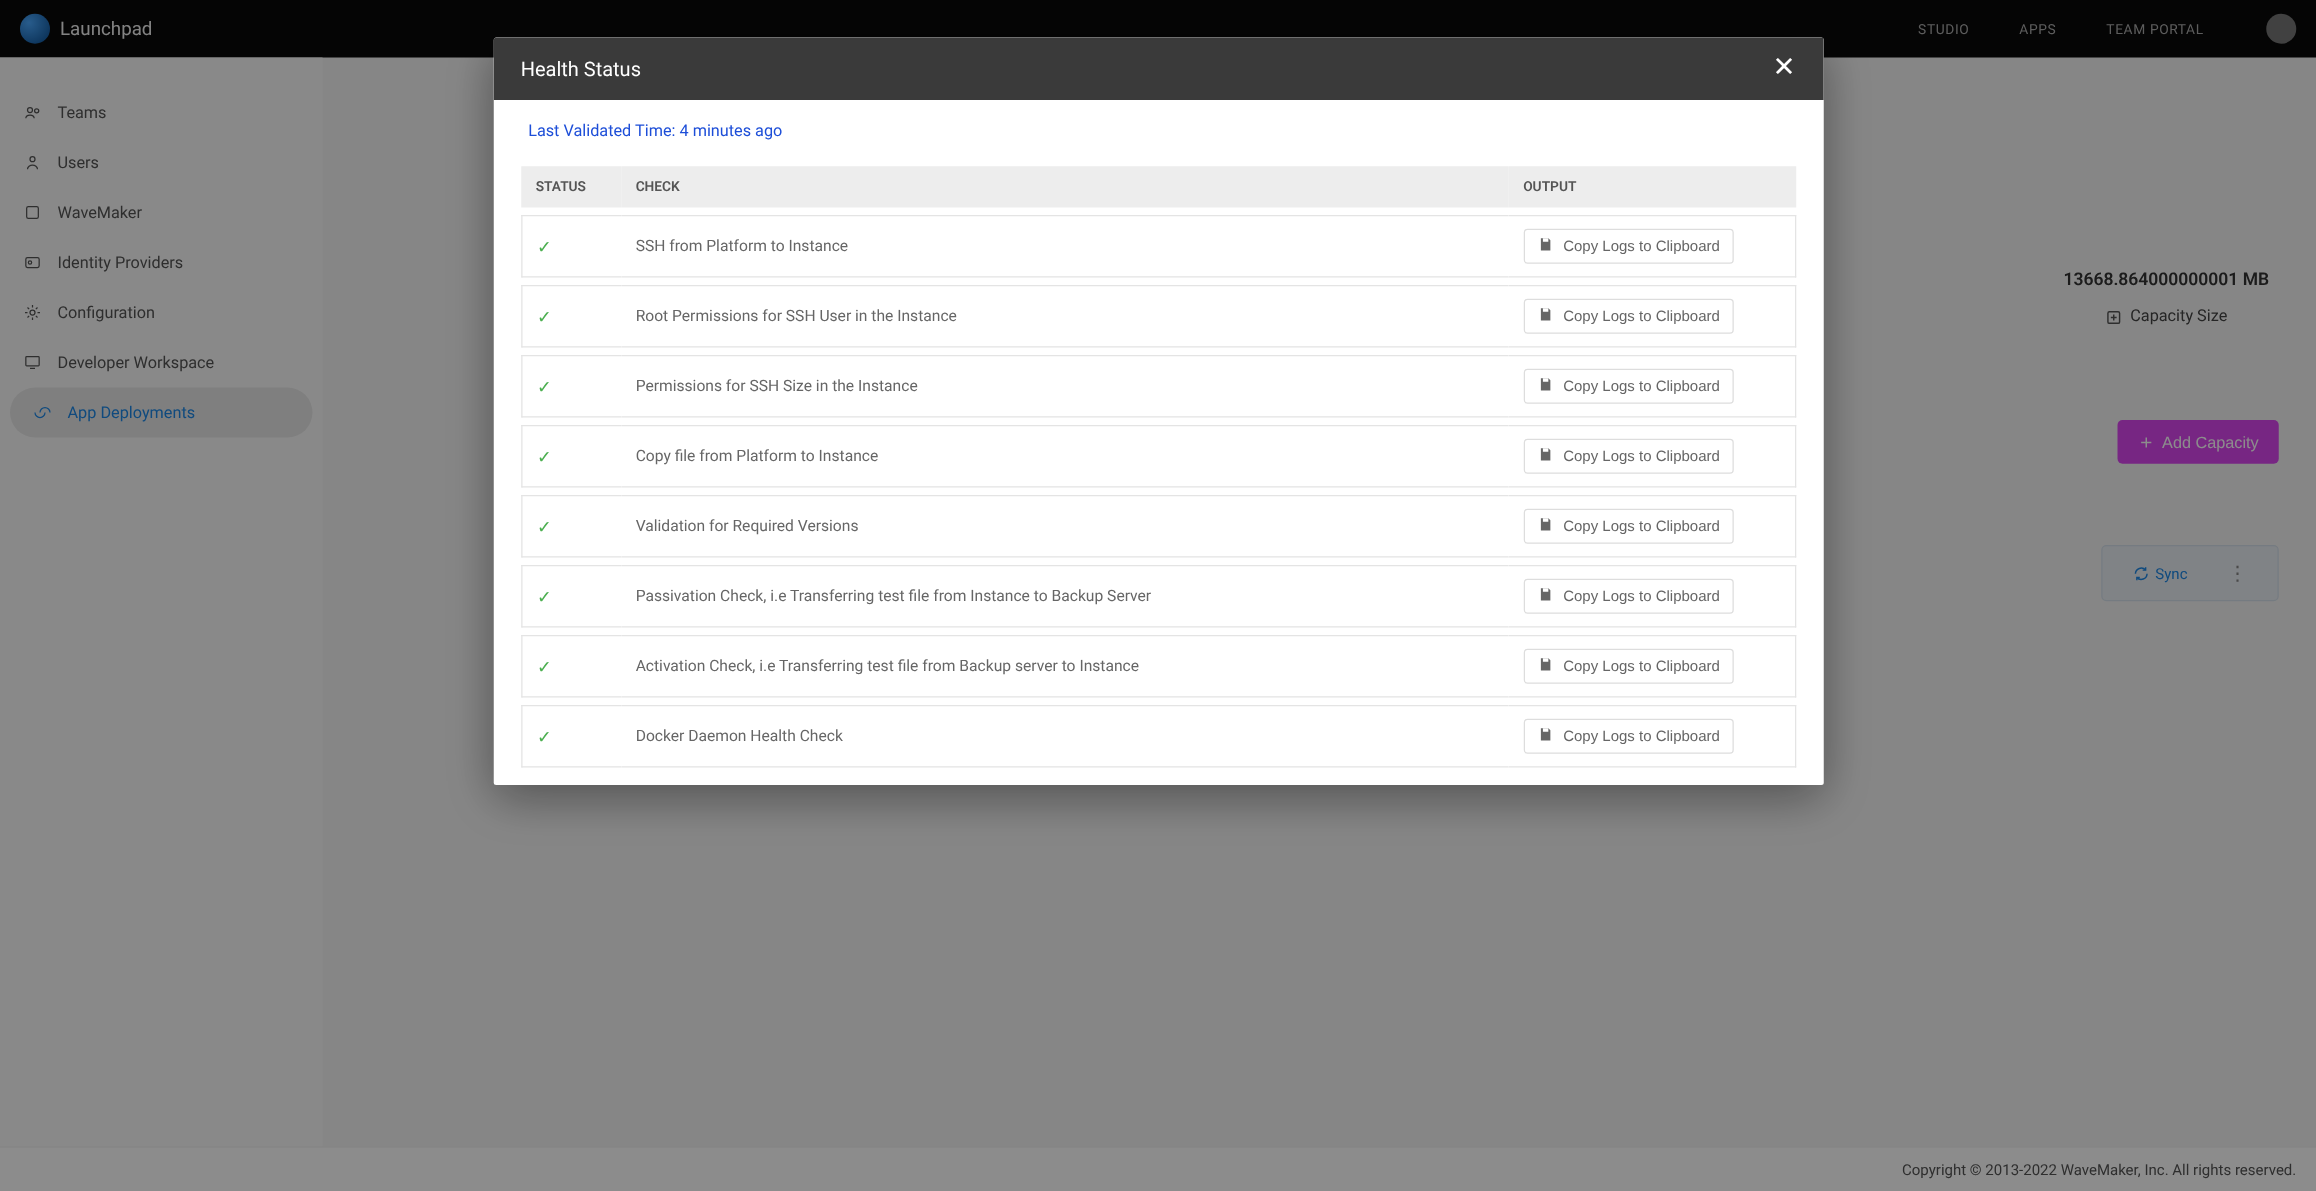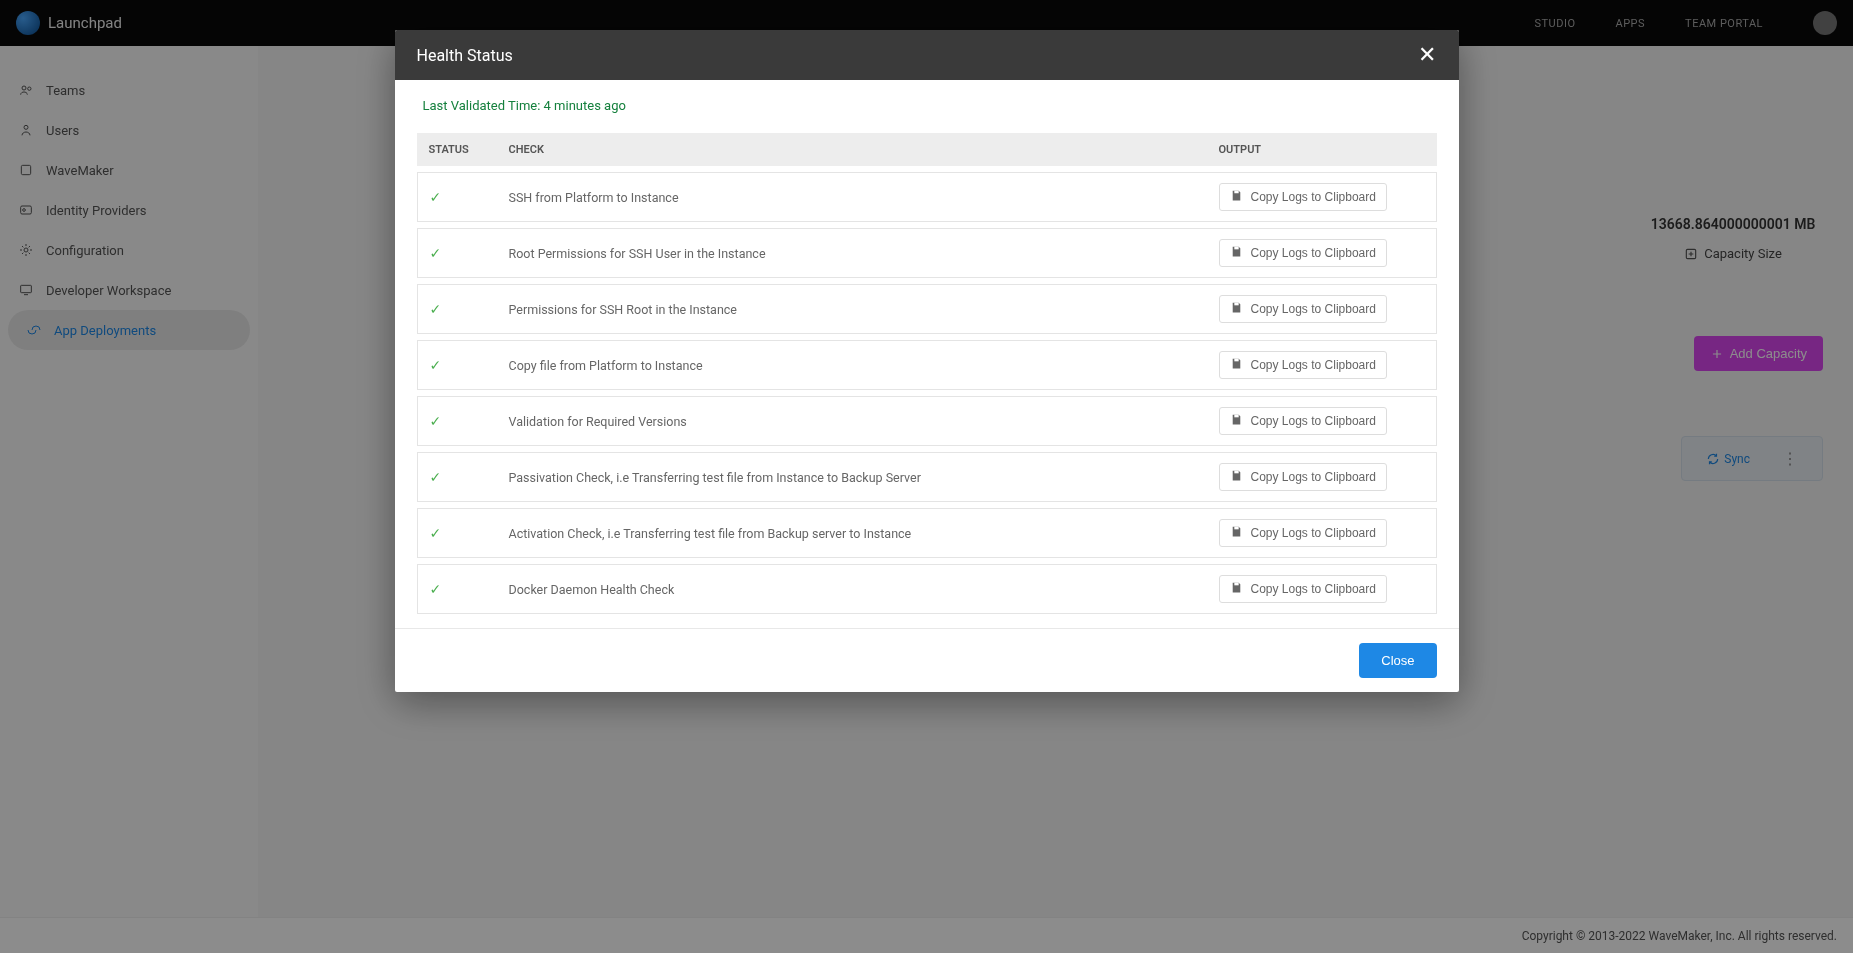--- a/index.html
+++ b/index.html
@@ -76,21 +76,21 @@
     width: 1064px; background: #fff; border-radius: 2px; overflow: hidden;
     box-shadow: 0 10px 40px rgba(0,0,0,.4);
   }
   .modal-header {
     background: #3a3a3a; color: #fff; padding: 14px 22px;
     display: flex; align-items: center; justify-content: space-between;
   }
   .modal-title { font-size: 16px; font-weight: 400; }
   .modal-close { font-size: 22px; cursor: pointer; line-height: 1; }
   .modal-body { padding: 18px 22px 8px 22px; }
-  .validated-time { font-size: 13px; color: #15803d; margin-bottom: 14px; padding-left: 6px;}
+  .validated-time { font-size: 13px; color: #1d4ed8; margin-bottom: 14px; padding-left: 6px;}
   .hs-table { width: 100%; border-collapse: separate; border-spacing: 0 6px; }
   .hs-head th {
     background: #ededed; text-align: left; font-size: 11px; font-weight: 600;
     color: #555; padding: 10px 12px;
   }
   .hs-head th:first-child { width: 80px; }
   .hs-head th:last-child { width: 230px; }
   .hs-row td {
     background: #fff; border-top: 1px solid #e4e4e4; border-bottom: 1px solid #e4e4e4;
     padding: 10px 12px; font-size: 12.5px; color: #666;
@@ -255,21 +255,21 @@
               <td><button class="copy-btn">
                   <span><svg viewBox="0 0 24 24">
                       <path d="M5 3h11l3 3v15H5z"></path>
                       <path fill="#fff" d="M8 3h8v5H8z"></path>
                     </svg></span>
                   <span>Copy Logs to Clipboard</span>
                 </button></td>
             </tr>
             <tr class="hs-row">
               <td><span class="chk">✓</span></td>
-              <td>Permissions for SSH Root in the Instance</td>
+              <td>Permissions for SSH Size in the Instance</td>
               <td><button class="copy-btn">
                   <span><svg viewBox="0 0 24 24">
                       <path d="M5 3h11l3 3v15H5z"></path>
                       <path fill="#fff" d="M8 3h8v5H8z"></path>
                     </svg></span>
                   <span>Copy Logs to Clipboard</span>
                 </button></td>
             </tr>
             <tr class="hs-row">
               <td><span class="chk">✓</span></td>
@@ -322,17 +322,14 @@
                   <span><svg viewBox="0 0 24 24">
                       <path d="M5 3h11l3 3v15H5z"></path>
                       <path fill="#fff" d="M8 3h8v5H8z"></path>
                     </svg></span>
                   <span>Copy Logs to Clipboard</span>
                 </button></td>
             </tr>
           </tbody>
       </table>
     </div>
-    <div class="modal-footer">
-      <button class="btn-close">Close</button>
-    </div>
   </div>
 </div>
 
 </body></html>

